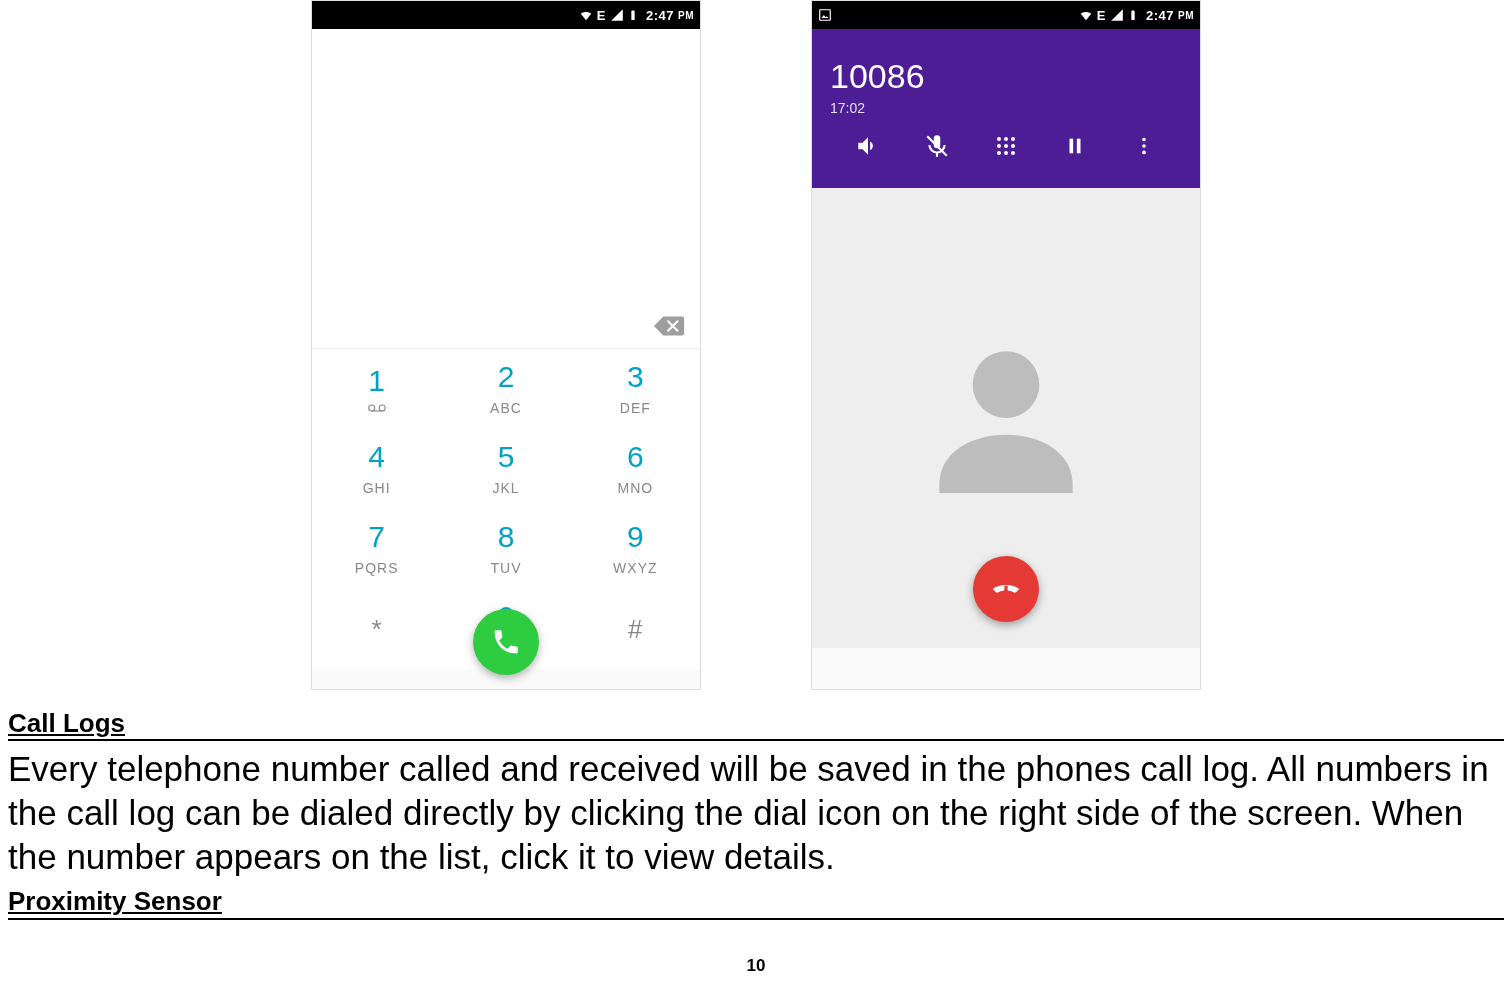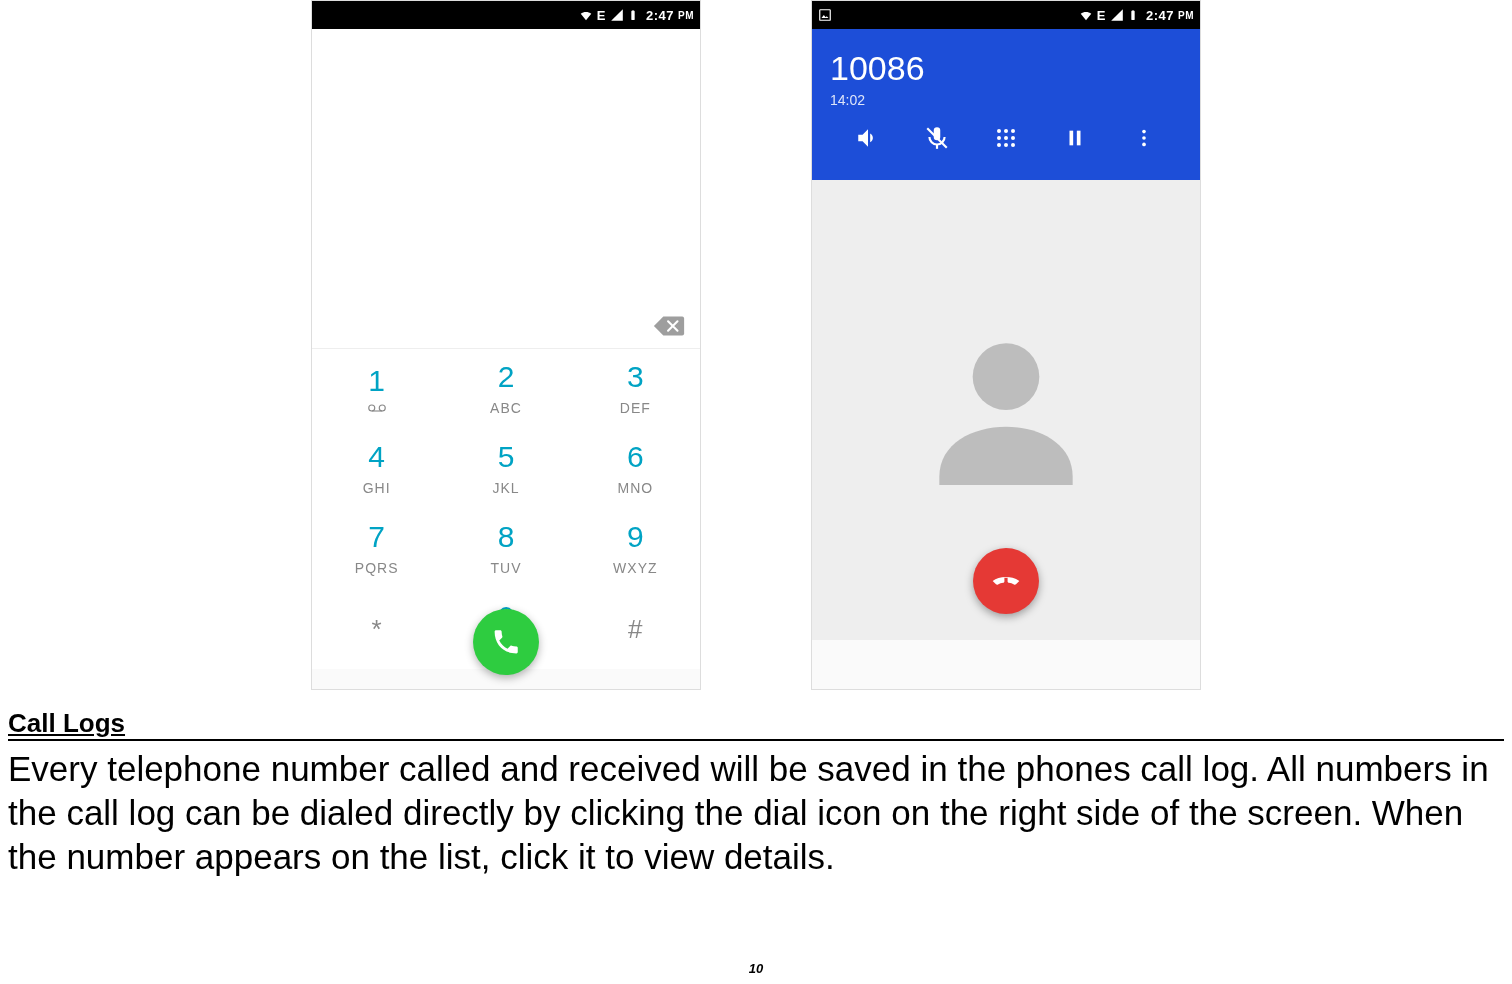--- a/index.html
+++ b/index.html
@@ -24,34 +24,34 @@
   .backspace { position:absolute; right:14px; bottom:10px; width:34px; height:24px; }
   .dialpad { background:#fff; }
   .dp-row { display:flex; }
   .dp-cell { flex:1; height:80px; display:flex; flex-direction:column; align-items:center; justify-content:center; color:#00a3c4; }
   .dp-num { font-size:30px; font-weight:300; line-height:1; }
   .dp-sub { font-size:14px; color:#888; margin-top:8px; letter-spacing:1px; }
   .dp-sym { font-size:26px; color:#888; }
   .call-fab { position:absolute; left:50%; transform:translateX(-50%); bottom:14px; width:66px; height:66px; border-radius:50%; background:#2ecc40; display:flex; align-items:center; justify-content:center; box-shadow:0 3px 8px rgba(0,0,0,.3); }
 
   
-  .incall-top { background:#1d4ed8; color:#fff; padding:20px 18px 10px; }
+  .incall-top { background:#4c1d95; color:#fff; padding:28px 18px 10px; }
   .incall-number { font-size:34px; font-weight:300; }
   .incall-timer { font-size:14px; opacity:.85; margin-top:4px; }
   .incall-icons { display:flex; justify-content:space-around; align-items:center; padding:16px 4px 18px; }
   .ic-ico { width:28px; height:28px; display:flex; align-items:center; justify-content:center; }
   .incall-body { background:#eeeeee; height:460px; position:relative; display:flex; align-items:center; justify-content:center; }
   .avatar { width:200px; height:200px; }
   .end-fab { position:absolute; left:50%; transform:translateX(-50%); bottom:26px; width:66px; height:66px; border-radius:50%; background:#e53935; display:flex; align-items:center; justify-content:center; box-shadow:0 3px 8px rgba(0,0,0,.35); }
 
   
   .doc { padding: 10px 8px 0 8px; }
   .sec-heading { font-size:26px; font-weight:700; text-decoration: underline; border-bottom: 2px solid #000; line-height:1.2; margin-top: 8px; width:100%; }
   .sec-body { font-size:35px; line-height:1.25; margin-top:6px; }
-  .page-num { position:absolute; left:50%; transform:translateX(-50%); bottom:8px; font-size:13px; font-weight:700;font-style:italic; }
+  .page-num { position:absolute; left:50%; transform:translateX(-50%); bottom:8px; font-size:17px; font-weight:700; }
 
   svg { display:block; }
 </style>
 </head>
 <body>
 
 <div class="page">
 
   <div class="shots-row">
 
@@ -186,21 +186,21 @@
                 <path d="M15 2h-2V0h-2v2H9a1 1 0 00-1 1v20a1 1 0 001 1h6a1 1 0 001-1V3a1 1 0 00-1-1z"></path>
               </svg>
             </span>
           <span class="sb-txt">2:47</span>
           <span class="sb-txt" style="font-size:10px">PM</span>
         </div>
       </div>
 
       <div class="incall-top">
         <div class="incall-number">10086</div>
-        <div class="incall-timer">14:02</div>
+        <div class="incall-timer">17:02</div>
         <div class="incall-icons">
           <div class="ic-ico">
             <svg viewBox="0 0 24 24" width="26" height="26" fill="#fff">
                 <path d="M3 9v6h4l5 5V4L7 9H3zm13.5 3c0-1.8-1-3.3-2.5-4.1v8.1c1.5-.7 2.5-2.3 2.5-4z"></path>
               </svg>
           </div>
           <div class="ic-ico">
             <svg viewBox="0 0 24 24" width="26" height="26" fill="#fff">
                 <path d="M12 14a3 3 0 003-3V5a3 3 0 00-6 0v6a3 3 0 003 3z"></path>
                 <path d="M19 11a7 7 0 01-14 0" fill="none" stroke="#fff" stroke-width="2"></path>
@@ -250,17 +250,18 @@
             </svg>
         </div>
       </div>
     </div>
 
   </div>
 
   <div class="doc">
     <div class="sec-heading">Call Logs</div>
     <div class="sec-body">Every telephone number called and received will be saved in the phones call log. All numbers in the call log can be dialed directly by clicking the dial icon on the right side of the screen. When the number appears on the list, click it to view details.</div>
+    <div class="sec-heading">Proximity Sensor</div>
   </div>
 
   <div class="page-num">10</div>
 
 </div>
 
 </body></html>

